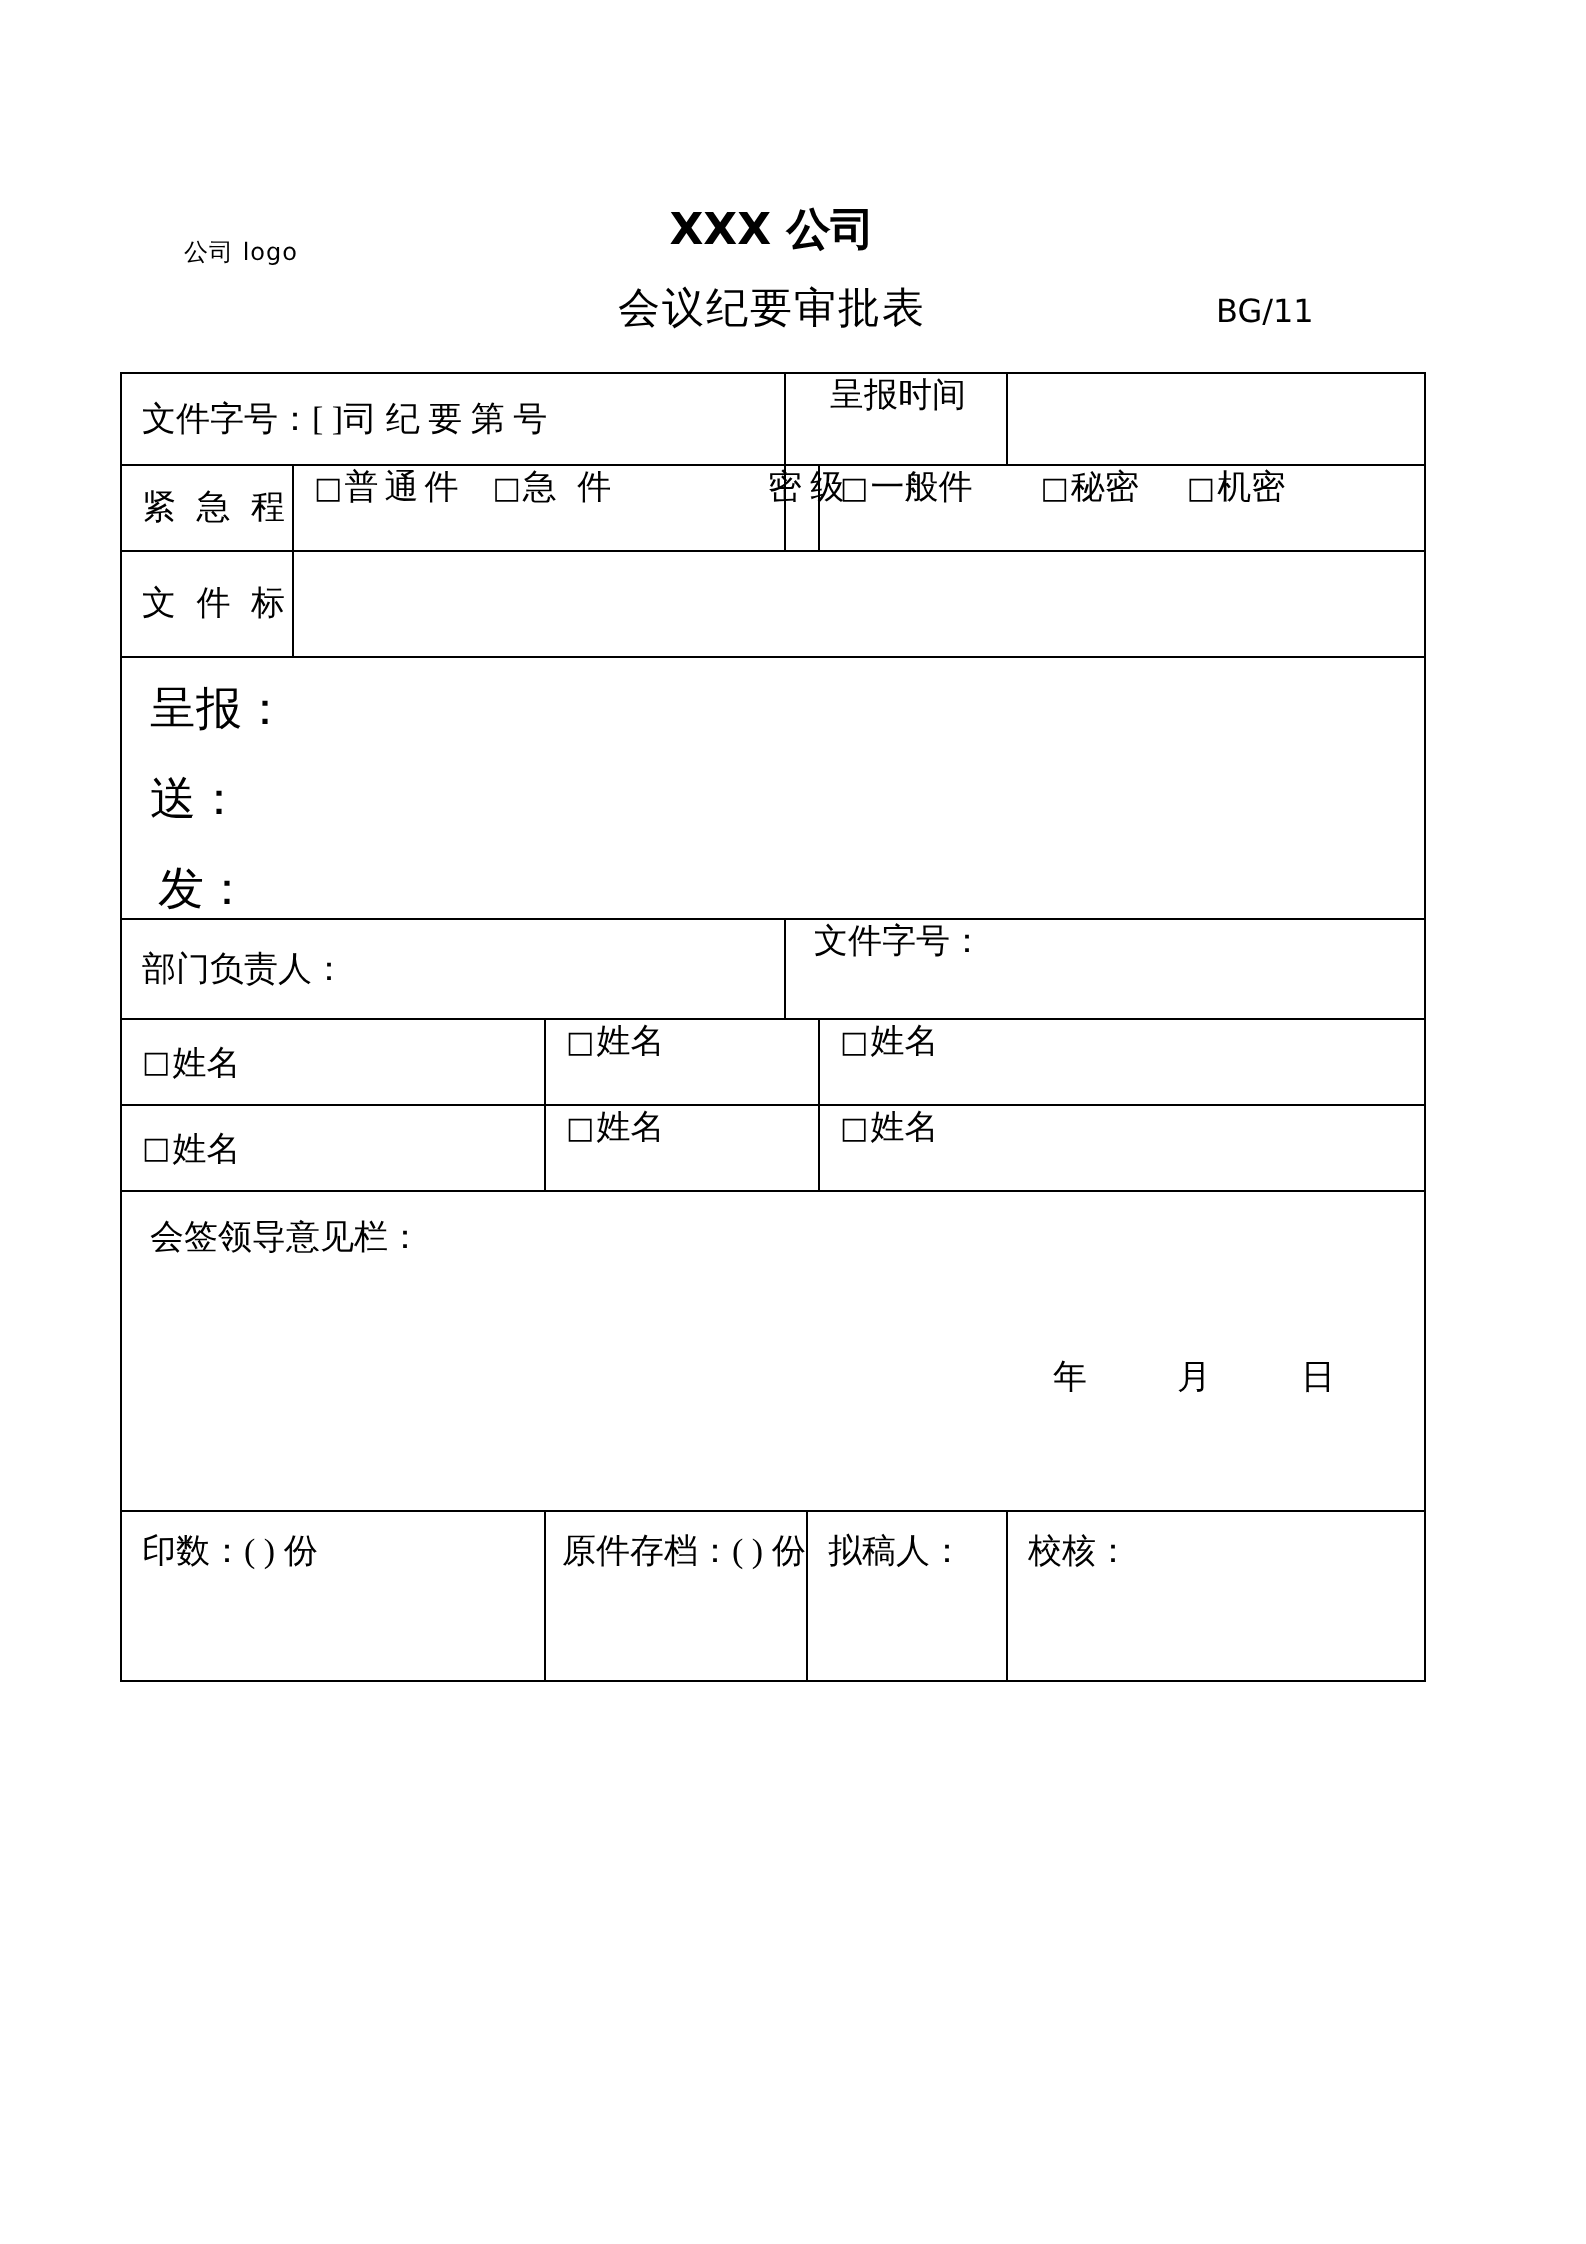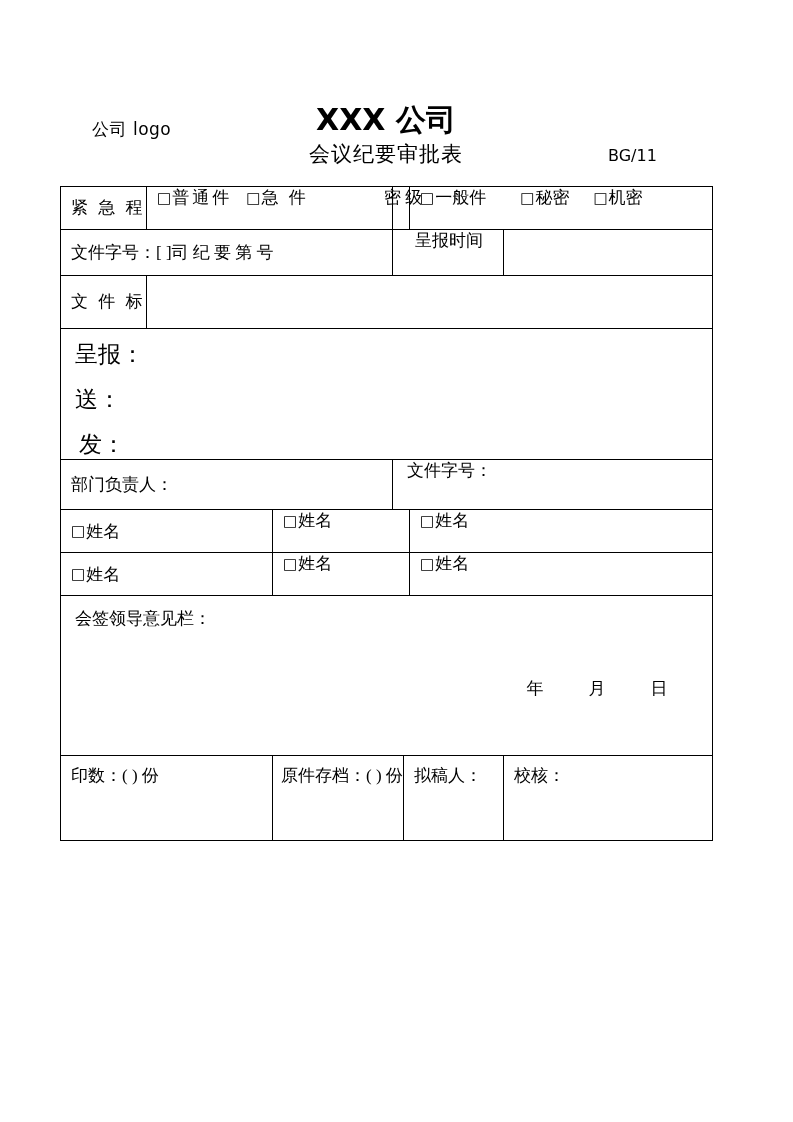--- a/index.html
+++ b/index.html
@@ -31,32 +31,32 @@
     left: 60px;
     top: 96px;
     width: 652px;
     height: 86px;
   }
   .logo-text {
     position: absolute;
     left: 32px;
     top: 22px;
     font-family: "DejaVu Sans", "Liberation Sans", sans-serif;
-    font-size: 17px;
+    font-size: 12px;
     letter-spacing: 0.5px;
     white-space: nowrap;
   }
   .title-main {
     position: absolute;
     left: 0;
     top: 4px;
     width: 652px;
     text-align: center;
     font-family: "DejaVu Sans", "Liberation Sans", sans-serif;
-    font-size: 30px;
+    font-size: 22px;
     font-weight: bold;
     white-space: nowrap;
   }
   .title-sub {
     position: absolute;
     left: 0;
     top: 44px;
     width: 652px;
     text-align: center;
     font-family: "DejaVu Sans", "Liberation Sans", sans-serif;
@@ -158,20 +158,32 @@
       <col style="width:52px">
       <col style="width:68px">
       <col style="width:11px">
       <col style="width:6px">
       <col style="width:94px">
       <col style="width:209px">
     </colgroup>
 
     <tbody>
         <tr>
+      <td colspan="4" style="height:45px">
+        <div class="cell-mid nowrap">文件字号：[    ]司 纪 要 第   号</div>
+      </td>
+      <td colspan="3">
+        <div class="cell-mid center nowrap" style="justify-content:center">呈报时间</div>
+      </td>
+      <td>
+        <div class="cell-mid"></div>
+      </td>
+    </tr>
+
+    <tr>
       <td style="height:42px">
         <div class="cell-mid nowrap sp">紧 急 程</div>
       </td>
       <td colspan="3">
         <div class="cell-mid nowrap">
           <span class="nowrap">
             <span class="chk">□</span><span class="sp">普通件</span>
           </span>
           <span style="display:inline-block;width:14px"></span>
           <span class="nowrap">
@@ -189,32 +201,20 @@
           </span>
           <span style="display:inline-block;width:34px"></span>
           <span class="nowrap">
             <span class="chk">□</span><span>秘密</span>
           </span>
           <span style="display:inline-block;width:24px"></span>
           <span class="nowrap">
             <span class="chk">□</span><span>机密</span>
           </span>
         </div>
-      </td>
-    </tr>
-
-    <tr>
-      <td colspan="4" style="height:45px">
-        <div class="cell-mid nowrap">文件字号：[    ]司 纪 要 第   号</div>
-      </td>
-      <td colspan="3">
-        <div class="cell-mid center nowrap" style="justify-content:center">呈报时间</div>
-      </td>
-      <td>
-        <div class="cell-mid"></div>
       </td>
     </tr>
 
     <tr>
       <td style="height:52px">
         <div class="cell-mid nowrap sp">文 件 标</div>
       </td>
       <td colspan="7">
         <div class="cell-pad"></div>
       </td>

